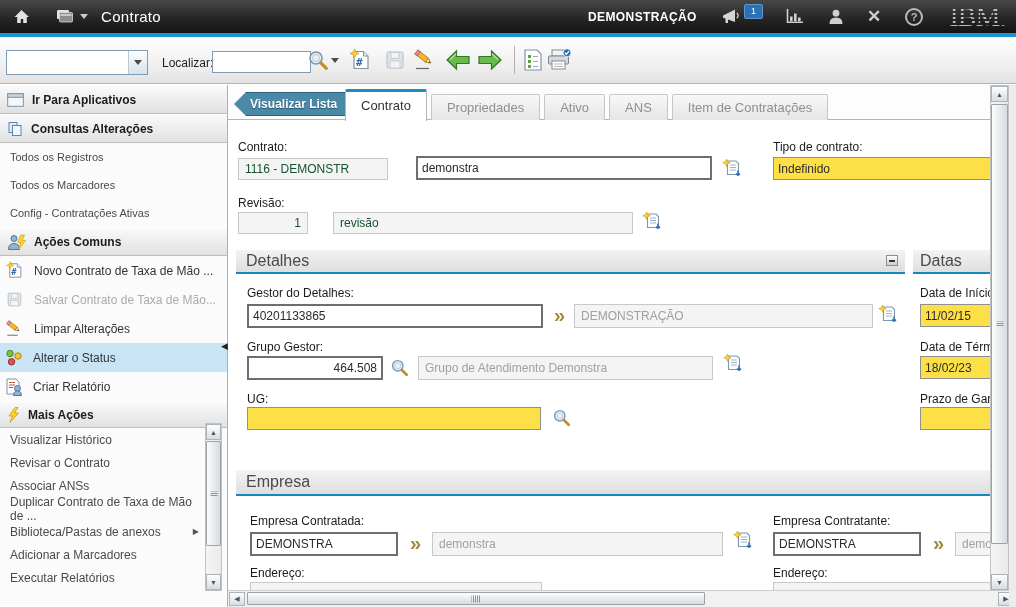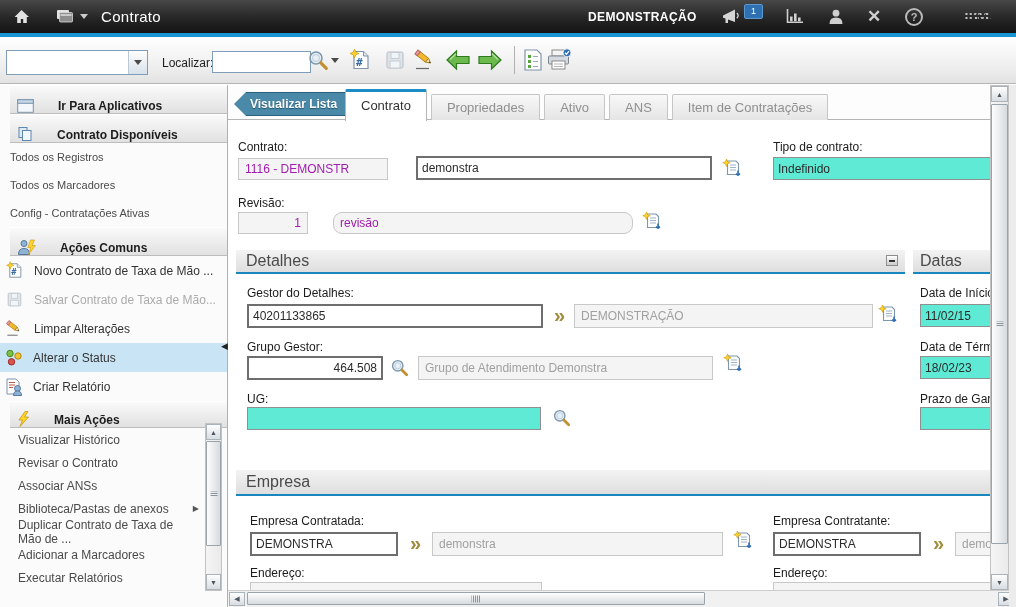--- a/index.html
+++ b/index.html
@@ -13,21 +13,21 @@
   .topbar .ic{position:absolute;top:0;height:33px;display:flex;align-items:center;justify-content:center;}
   .apptitle{position:absolute;left:101px;top:0;height:33px;display:flex;align-items:center;
             color:#fff;font-size:15px;letter-spacing:.3px;}
   .username{position:absolute;left:588px;top:0;height:33px;display:flex;align-items:center;
             color:#fff;font-size:12px;font-weight:bold;letter-spacing:.4px;}
   .badge{position:absolute;left:744px;top:4px;min-width:13px;height:13px;padding:0 2px;background:#2e70b0;
          border:1px solid #5b97cf;border-radius:2px;color:#fff;font-size:9px;line-height:13px;text-align:center;}
   .xglyph{color:#cfcfcf;font-size:17px;font-weight:bold;line-height:1;}
   .helpc{width:14px;height:14px;border:2px solid #b9b9b9;border-radius:50%;color:#b9b9b9;
          font-size:11px;font-weight:bold;display:flex;align-items:center;justify-content:center;}
-  .ibm{font-family:"Liberation Serif",serif;font-weight:bold;font-size:14px;letter-spacing:-1px;
+  .ibm{font-family:"Liberation Serif",serif;font-weight:normal;font-size:28px;letter-spacing:-1px;
        background:repeating-linear-gradient(to bottom,#bdbdbd 0 2px,rgba(0,0,0,0) 2px 4px);
        -webkit-background-clip:text;background-clip:text;color:transparent;}
   .tcaret{width:0;height:0;border:4px solid transparent;border-top:5px solid #cccccc;margin-left:5px;margin-top:4px;}
 
   
   .toolbar{position:absolute;left:0;top:37px;width:1016px;height:46px;
            background:linear-gradient(#ffffff,#ededed 70%,#e2e2e2);border-bottom:1px solid #b5b5b5;}
   .toolbar > *{position:absolute;}
   .combobox{left:6px;top:13px;width:140px;height:23px;background:#fff;border:1px solid #7f9db9;display:flex;}
   .combobox .cfill{flex:1;}
@@ -37,28 +37,28 @@
   .tlabel{font-size:12px;color:#1d1d1d;}
   .findlbl{left:162px;top:19px;}
   .findin{left:212px;top:14px;width:91px;height:20px;border:1px solid #7f9db9;font-size:12px;padding:0 3px;
           font-family:"Liberation Sans",sans-serif;}
   .tbtn{width:28px;height:28px;top:9px;display:flex;align-items:center;justify-content:center;cursor:pointer;}
   .tsep{left:514px;top:9px;width:1px;height:28px;background:#b0b0b0;}
 
   
   .sidebar{position:absolute;left:0;top:85px;width:227px;height:522px;background:#fbfbfb;
            border-right:1px solid #b0b0b0;box-sizing:content-box;overflow:hidden;}
-  .side-h{height:27px;display:flex;align-items:flex-end;gap:24px;padding-left:7px;
+  .side-h{height:27px;display:flex;align-items:center;gap:8px;padding-left:7px;
           background:linear-gradient(#fafafa,#e1e1e1);border-top:1px solid #ffffff;border-bottom:1px solid #bdbdbd;
-          font-size:12px;font-weight:bold;color:#1c1c1c;margin-left:10px;}
+          font-size:12px;font-weight:bold;color:#1c1c1c;}
   .q-item{height:28px;display:flex;align-items:center;padding-left:10px;font-size:11px;color:#4a4a4a;cursor:pointer;}
   .a-item{height:29px;display:flex;align-items:center;gap:10px;padding-left:5px;font-size:12px;color:#333;cursor:pointer;}
   .a-item.disabled{color:#ababab;}
   .a-item.selected{background:#c9e5f5;}
-  .m-wrap{position:relative;height:180px;margin-left:8px;}
+  .m-wrap{position:relative;height:180px;}
   .m-item{height:23px;display:flex;align-items:center;padding-left:10px;padding-right:28px;
           font-size:12px;color:#4a4a4a;cursor:pointer;}
   .subarrow{margin-left:auto;font-size:8px;color:#555;}
 
   
   .sb-v{position:absolute;width:17px;background:linear-gradient(to right,#f5f5f5,#eaeaea);
         border:1px solid #c2c2c2;box-sizing:border-box;}
   .sb-btn{position:absolute;left:0;width:15px;height:16px;background:linear-gradient(#fefefe,#d8dde2);
           border:1px solid #aab2ba;box-sizing:border-box;display:flex;align-items:center;justify-content:center;
           font-size:7px;color:#4d5archive6;color:#4d565e;cursor:pointer;}
@@ -85,25 +85,25 @@
                  border-top:12px solid transparent;border-bottom:12px solid transparent;border-right:12px solid #4a89a8;}
   .tabs{position:absolute;left:117px;top:0;height:35px;display:flex;align-items:flex-end;gap:4px;}
   .tab{height:25px;line-height:25px;padding:0 15px;background:linear-gradient(#f8f8f8,#e5e5e5);
        border:1px solid #c6c6c6;border-bottom:none;border-radius:2px 2px 0 0;
        color:#8f8f8f;font-size:13px;white-space:nowrap;cursor:pointer;}
   .tab.active{height:29px;line-height:27px;background:#fff;border-color:#b5b5b5;border-top:3px solid #1b8dc4;
               color:#333;z-index:3;margin-bottom:-1px;}
   .work{position:absolute;left:0;top:35px;width:762px;height:470px;background:#fff;overflow:hidden;}
   .work > *{position:absolute;}
   .flabel{font-size:12px;color:#1b1b1b;white-space:nowrap;}
-  .ro{background:#f4f4f4;border:1px solid #c8c8c8;color:#a21caf;font-size:12px;
+  .ro{background:#f4f4f4;border:1px solid #c8c8c8;color:#14532d;font-size:12px;
       display:flex;align-items:center;padding:0 6px;box-sizing:border-box;height:22px;white-space:nowrap;overflow:hidden;}
   .in2{border:2px solid #6e6e6e;background:#fff;color:#2b2b2b;font-size:12px;padding:0 4px;height:24px;
        box-sizing:border-box;font-family:"Liberation Sans",sans-serif;}
-  .in1{border:1px solid #8f8f8f;background:#5eead4;color:#2b2b2b;font-size:12px;padding:0 4px;height:23px;
+  .in1{border:1px solid #8f8f8f;background:#fde047;color:#2b2b2b;font-size:12px;padding:0 4px;height:23px;
        box-sizing:border-box;font-family:"Liberation Sans",sans-serif;}
   .chev{color:#a08c3c;font-size:20px;font-weight:bold;line-height:14px;}
   .panel{position:absolute;background:#fff;}
   .panel > *{position:absolute;}
   .panel-h{left:0;top:0;right:0;height:22px;background:linear-gradient(#f3f3f3,#dedede);
            border-bottom:2px solid #1886bf;display:flex;align-items:center;padding-left:10px;
            font-size:16px;color:#4a4a4a;}
   .minbtn{position:absolute;right:7px;top:5px;width:12px;height:11px;background:linear-gradient(#fff,#ccc);
           border:1px solid #8e8e8e;box-sizing:border-box;display:flex;align-items:center;justify-content:center;cursor:pointer;}
   .minbtn::after{content:"";width:6px;height:2px;background:#333;}
@@ -282,21 +282,21 @@
     </div>
     <div class="side-h">
       <span>
         <svg width="16" height="16" viewBox="0 0 16 16">
             <rect x="1.5" y="1" width="9" height="11" fill="#5b87b0"></rect>
             <rect x="2.5" y="2" width="7" height="9" fill="#dfeaf4"></rect>
             <rect x="5" y="4" width="9.5" height="11" fill="#5b87b0"></rect>
             <rect x="6" y="5" width="7.5" height="9" fill="#f2f7fb"></rect>
           </svg>
       </span>
-      <span>Contrato Disponíveis</span>
+      <span>Consultas Alterações</span>
     </div>
     <div class="q-item">
         <span>Todos os Registros</span>
       </div>
     <div class="q-item">
         <span>Todos os Marcadores</span>
       </div>
     <div class="q-item">
         <span>Config - Contratações Ativas</span>
       </div>
@@ -378,26 +378,26 @@
       <div class="m-item">
           <span>Visualizar Histórico</span>
         </div>
       <div class="m-item">
           <span>Revisar o Contrato</span>
         </div>
       <div class="m-item">
           <span>Associar ANSs</span>
         </div>
       <div class="m-item">
+          <span>Duplicar Contrato de Taxa de Mão de ...</span>
+        </div>
+      <div class="m-item">
         <span>Biblioteca/Pastas de anexos</span>
         <span class="subarrow">▶</span>
       </div>
-      <div class="m-item">
-          <span>Duplicar Contrato de Taxa de Mão de ...</span>
-        </div>
       <div class="m-item">
           <span>Adicionar a Marcadores</span>
         </div>
       <div class="m-item">
           <span>Executar Relatórios</span>
         </div>
       <div class="sb-v" style="right:5px;top:-5px;height:168px;">
         <div class="sb-btn" style="top:0;">
             <span>▲</span>
           </div>
@@ -435,21 +435,21 @@
             <path d="M5.5 3 H14 L16.5 5.5 V16.5 H5.5 Z" fill="#fdfdfd" stroke="#7d97ad" stroke-width="1.1"></path>
             <path d="M8 7 h6 M8 9.5 h6 M8 12 h6" stroke="#9fb6c9" stroke-width="1"></path>
             <path d="M4.5 1 L5.6 3.6 L8.2 4.7 L5.6 5.8 L4.5 8.4 L3.4 5.8 L0.8 4.7 L3.4 3.6 Z" fill="#ffd42a" stroke="#c9990f" stroke-width="0.6"></path>
             <path d="M16 12.5 V17.5 M16 17.5 L14 15.6 M16 17.5 L18 15.6" stroke="#2d6db5" stroke-width="1.5" fill="none"></path>
           </svg>
       </span>
       <label class="flabel" style="left:545px;top:20px;">Tipo de contrato:</label>
       <input class="in1" style="left: 545px; top: 37px; width: 232px;" value="Indefinido">
       <label class="flabel" style="left:10px;top:76px;">Revisão:</label>
       <div class="ro" style="left:10px;top:92px;width:70px;justify-content:flex-end;">1</div>
-      <div class="ro" style="left:105px;top:92px;width:300px;border-radius:9px;">revisão</div>
+      <div class="ro" style="left:105px;top:92px;width:300px;">revisão</div>
       <span style="left:414px;top:91px;">
         <svg width="20" height="20" viewBox="0 0 20 20">
             <path d="M5.5 3 H14 L16.5 5.5 V16.5 H5.5 Z" fill="#fdfdfd" stroke="#7d97ad" stroke-width="1.1"></path>
             <path d="M8 7 h6 M8 9.5 h6 M8 12 h6" stroke="#9fb6c9" stroke-width="1"></path>
             <path d="M4.5 1 L5.6 3.6 L8.2 4.7 L5.6 5.8 L4.5 8.4 L3.4 5.8 L0.8 4.7 L3.4 3.6 Z" fill="#ffd42a" stroke="#c9990f" stroke-width="0.6"></path>
             <path d="M16 12.5 V17.5 M16 17.5 L14 15.6 M16 17.5 L18 15.6" stroke="#2d6db5" stroke-width="1.5" fill="none"></path>
           </svg>
       </span>
 
       <div class="panel" style="left:8px;top:130px;width:669px;height:210px;">

